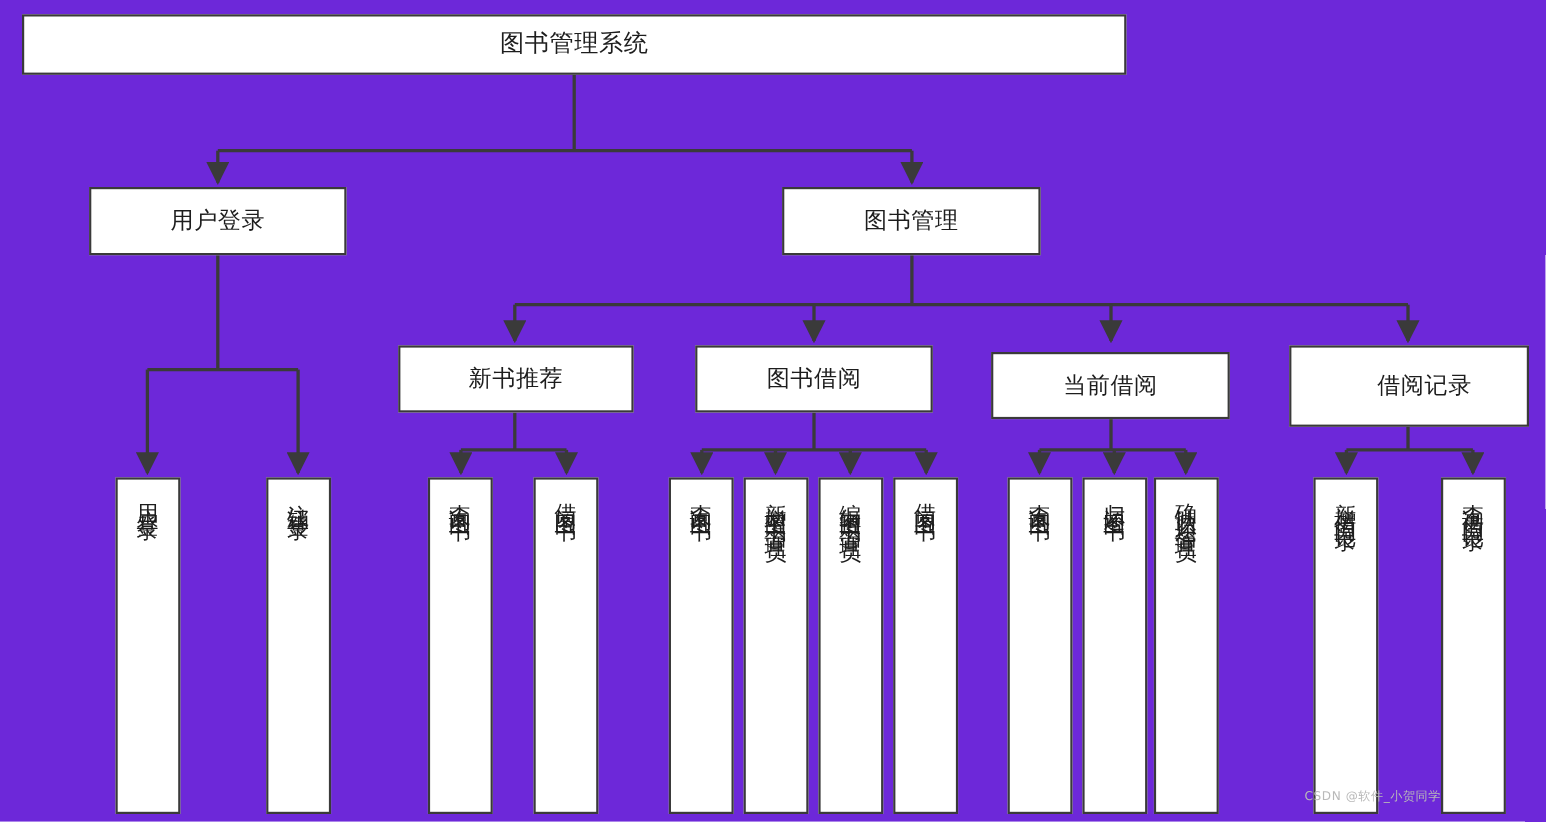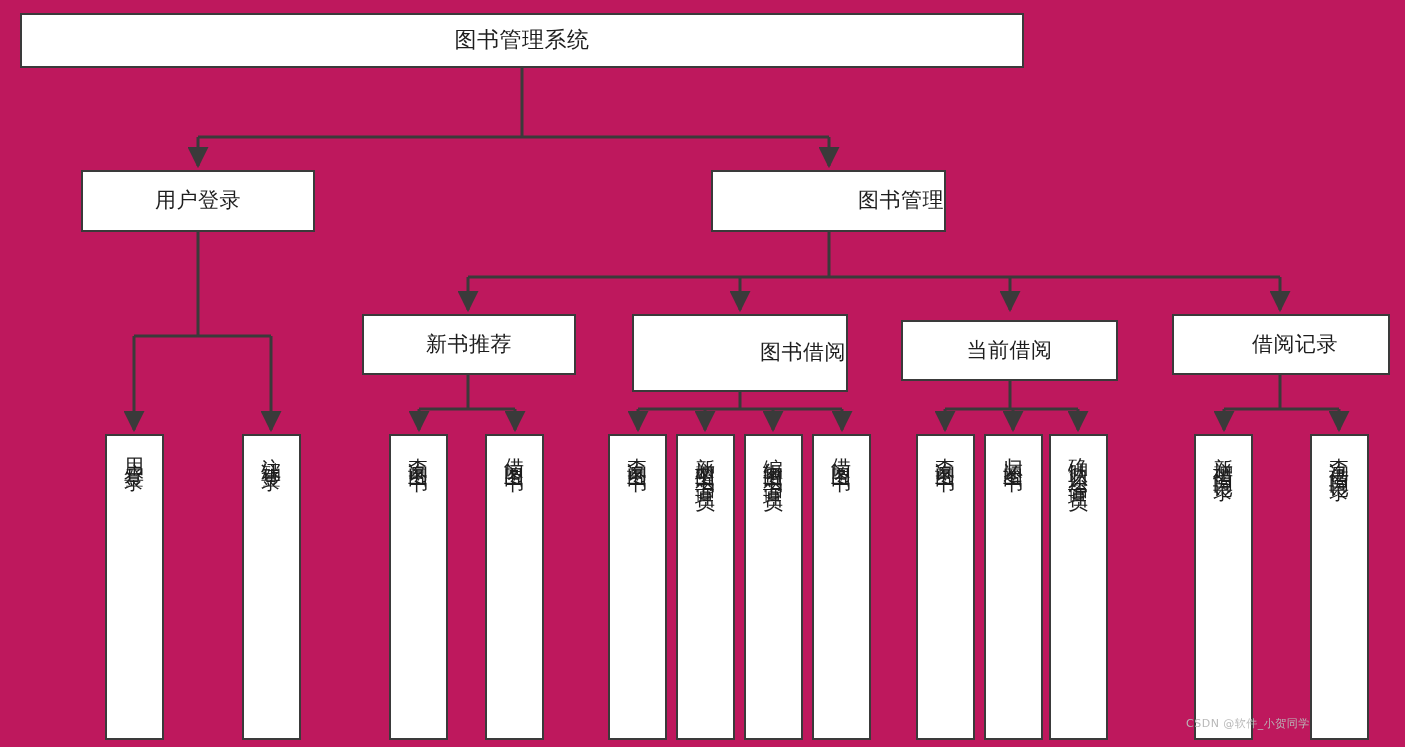--- a/index.html
+++ b/index.html
@@ -8,21 +8,21 @@
     padding: 0;
     background: #ffffff;
   }
   body {
     font-family: "DejaVu Sans", "Liberation Sans", sans-serif;
   }
   #canvas {
     position: relative;
     width: 1405px;
     height: 747px;
-    background: #be185d;
+    background: #6d28d9;
     overflow: hidden;
   }
   #edges {
     position: absolute;
     left: 0;
     top: 0;
     width: 1405px;
     height: 747px;
     pointer-events: none;
   }
@@ -126,37 +126,37 @@
   </svg>
 
   <div class="node horiz root" style="left:20px; top:13px; width:1004px; height:55px;">
     <span>图书管理系统</span>
   </div>
 
   <div class="node horiz" style="left:81px; top:170px; width:234px; height:62px;">
     <span>用户登录</span>
   </div>
 
-  <div class="node horiz" style="left:711px; top:170px; width:235px; height:62px;justify-content:flex-end;">
+  <div class="node horiz" style="left:711px; top:170px; width:235px; height:62px;">
     <span>图书管理</span>
   </div>
 
   <div class="node horiz" style="left:362px; top:314px; width:214px; height:61px;">
     <span>新书推荐</span>
   </div>
 
-  <div class="node horiz" style="left:632px; top:314px; width:216px; height:78px;justify-content:flex-end;">
+  <div class="node horiz" style="left:632px; top:314px; width:216px; height:61px;">
     <span>图书借阅</span>
   </div>
 
   <div class="node horiz" style="left:901px; top:320px; width:217px; height:61px;">
     <span>当前借阅</span>
   </div>
 
-  <div class="node horiz" style="left:1172px; top:314px; width:218px; height:61px;padding-left:28px;">
+  <div class="node horiz" style="left:1172px; top:314px; width:218px; height:74px;padding-left:28px;">
     <span>借阅记录</span>
   </div>
 
   <div class="node vert" style="left:105px; top:434px; width:59px; height:306px;">
     <span class="vlabel">用户登录</span>
   </div>
 
   <div class="node vert" style="left:242px; top:434px; width:59px; height:306px;">
     <span class="vlabel">注销登录</span>
   </div>

